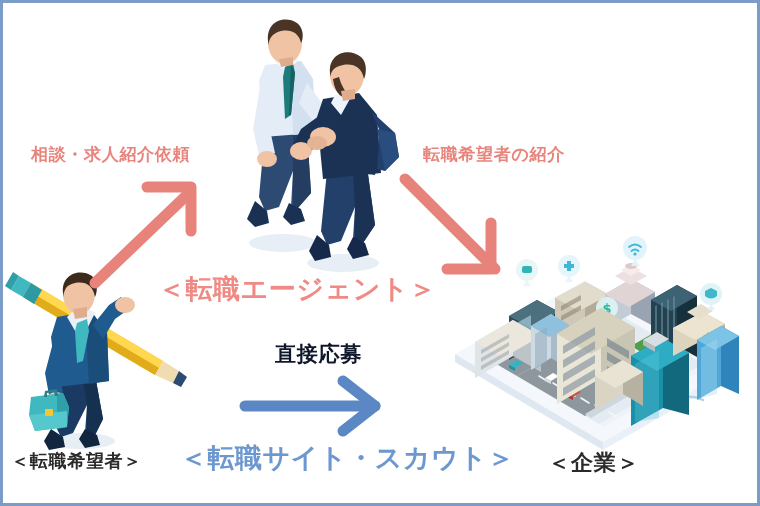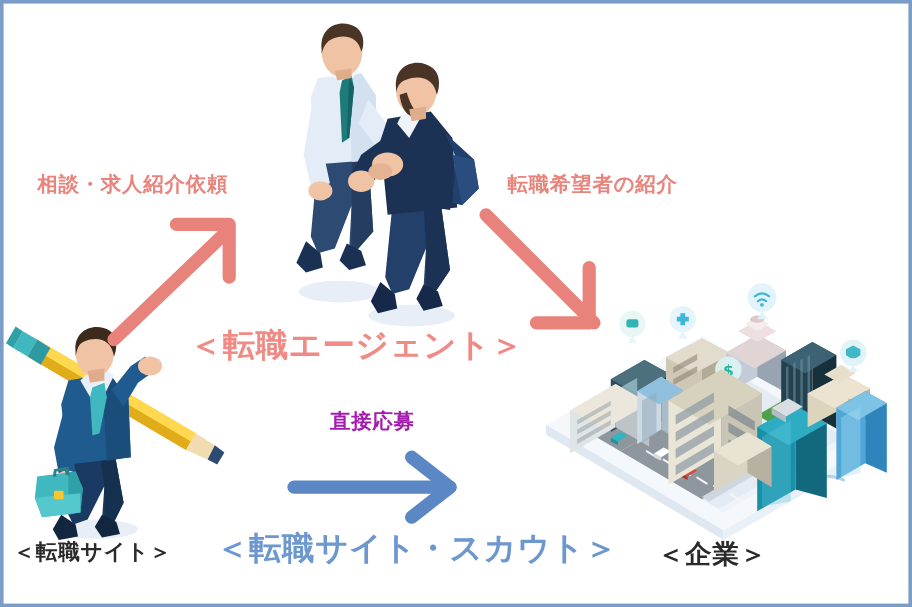--- a/index.html
+++ b/index.html
@@ -22,21 +22,21 @@
   .lbl{
     position:absolute;
     white-space:nowrap;
     font-weight:bold;
     letter-spacing:.04em;
     line-height:1;
   }
   .lbl-consult{ left:28px;  top:143px; font-size:17px; color:#e8847c; }
   .lbl-intro{   left:420px; top:143px; font-size:17px; color:#e8847c; }
   .lbl-agent{   left:155px; top:272px; font-size:27px; color:#f08a84; letter-spacing:.02em;}
-  .lbl-direct{  left:272px; top:341px; font-size:17px; color:#a21caf; }
+  .lbl-direct{  left:272px; top:341px; font-size:21px; color:#0f172a; }
   .lbl-site{    left:160px; top:441px; font-size:27px; color:#6d97cf; letter-spacing:.02em;margin-left:17px;}
   .lbl-seeker{  left:8px;   top:449px; font-size:18px; color:#2a2a2a; }
   .lbl-company{ left:545px; top:449px; font-size:22px; color:#2a2a2a; }
 
   
   .arrow{position:absolute;}
   svg{display:block;overflow:visible;}
 
   
   #handshake-illustration{left:232px;top:8px;width:180px;height:262px;}
@@ -359,16 +359,16 @@
         <path d="M108 4 L140 29 L108 54"></path>
       </g>
     </svg>
   </div>
 
   <div class="lbl lbl-consult">相談・求人紹介依頼</div>
   <div class="lbl lbl-intro">転職希望者の紹介</div>
   <div class="lbl lbl-agent">＜転職エージェント＞</div>
   <div class="lbl lbl-direct">直接応募</div>
   <div class="lbl lbl-site">＜転職サイト・スカウト＞</div>
-  <div class="lbl lbl-seeker">＜転職サイト＞</div>
+  <div class="lbl lbl-seeker">＜転職希望者＞</div>
   <div class="lbl lbl-company">＜企業＞</div>
 
 </div>
 
 </body></html>

